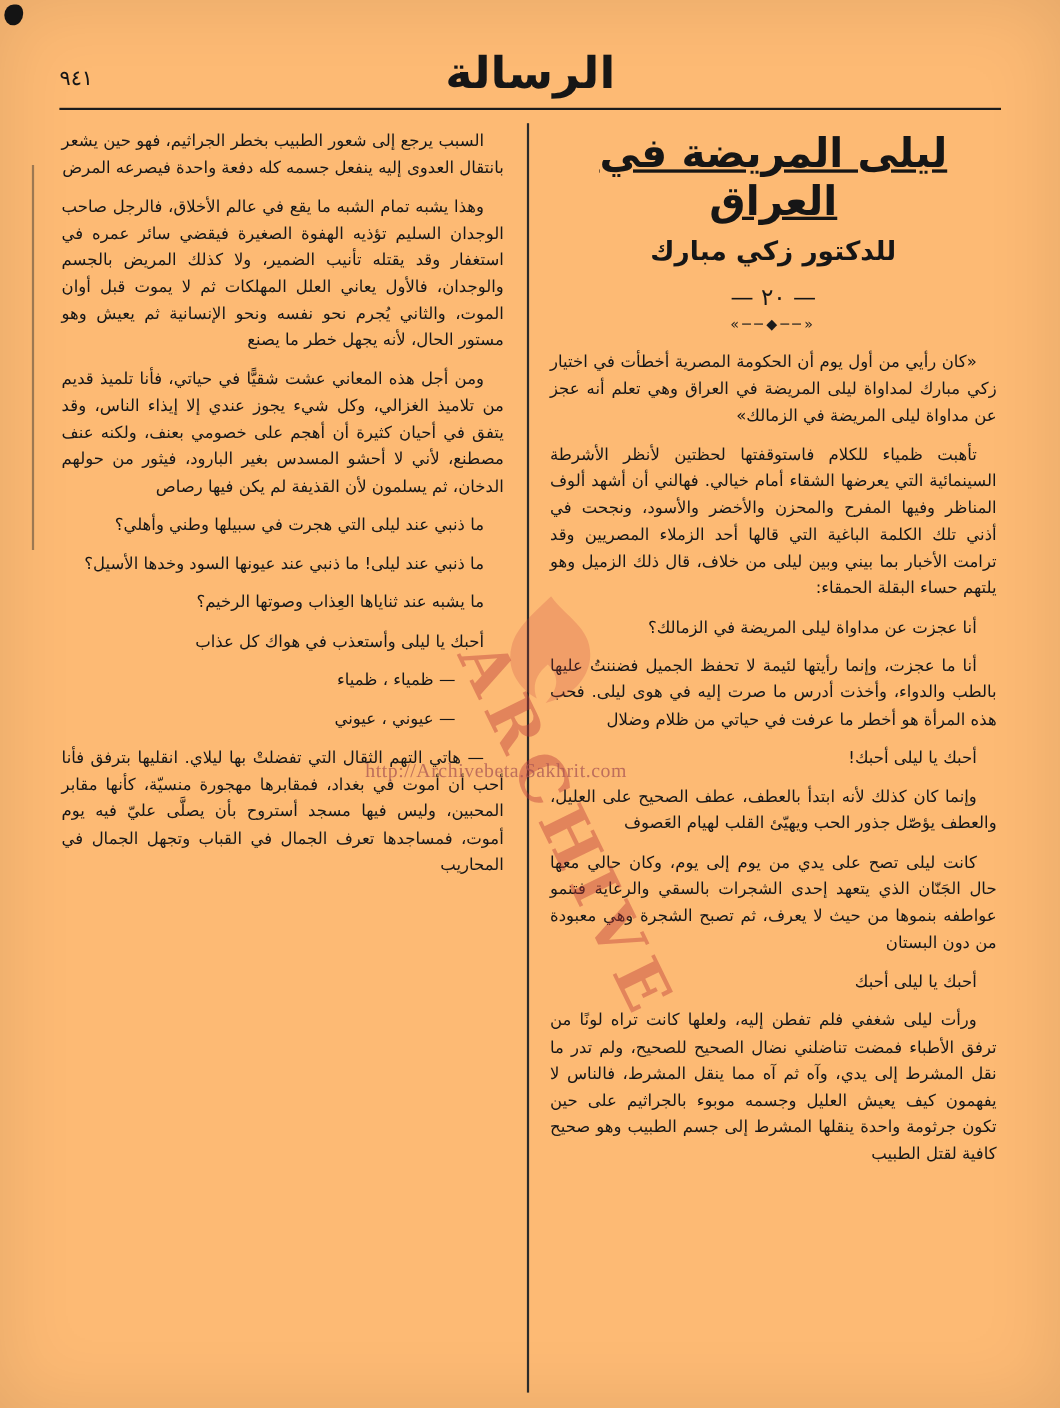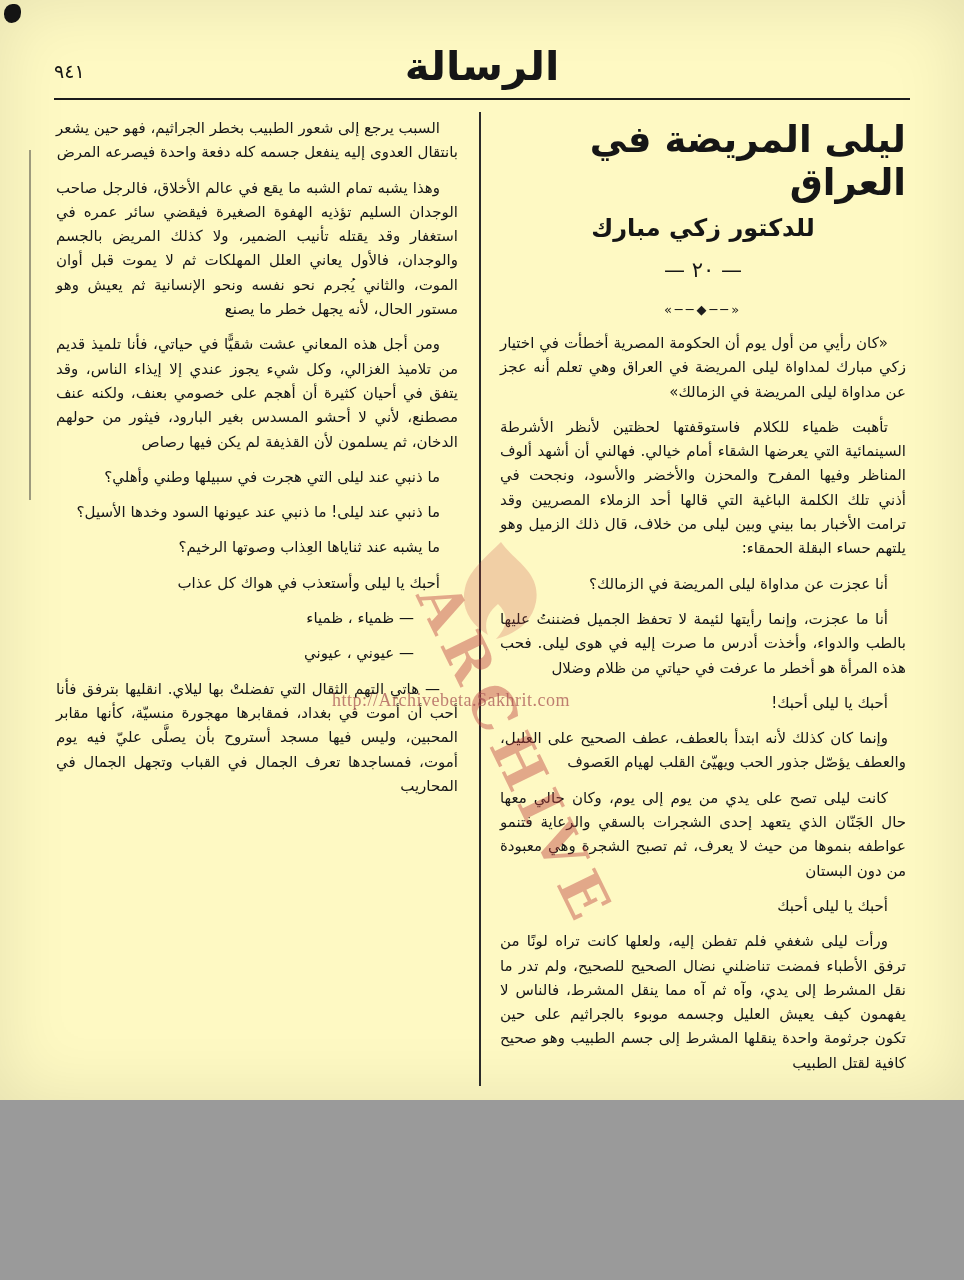--- a/index.html
+++ b/index.html
@@ -1,20 +1,20 @@
 <!DOCTYPE html>
 <html lang="ar" dir="rtl"><head>
 <meta charset="utf-8">
 <style>
   html, body { margin:0; padding:0; background:#9a9a9a; }
   .page {
     position:relative;
-    width:964px; height:1100px;
+    width:964px; height:1280px;
     margin:0 auto;
-    background:#fef9c3;
+    background:#fdba74;
     overflow:hidden;
     direction:rtl;
     font-family:"DejaVu Sans", sans-serif;
     color:#161616;
     box-shadow: inset 0 0 70px rgba(0,0,0,0.10);
   }
 
   
   .page-number{
     position:absolute; top:60px; left:54px;
@@ -42,34 +42,36 @@
     font-size:15px;
     line-height:1.62;
     text-align:justify;
     text-indent:18px;
   }
   .col p.short{ text-align:right; }
   .col p.dialogue{ text-indent:44px; text-align:right; }
 
   .article-title{
     margin:8px 0 10px;
+    text-align:center;
     font-size:37px;
     font-weight:bold;
     letter-spacing:1px;
+    text-decoration:underline;
   }
   .byline{
     text-align:center;
     font-size:24px;
     font-weight:600;
     margin:0 0 16px;
   }
   .part-number{
     text-align:center;
     font-size:21px;
-    margin:0 0 20px;
+    margin:0 0 6px;
     letter-spacing:2px;
   }
   .ornament{
     text-align:center;
     font-size:13px;
     letter-spacing:3px;
     margin:0 0 14px;
     color:#1d1d1d;
   }
 

